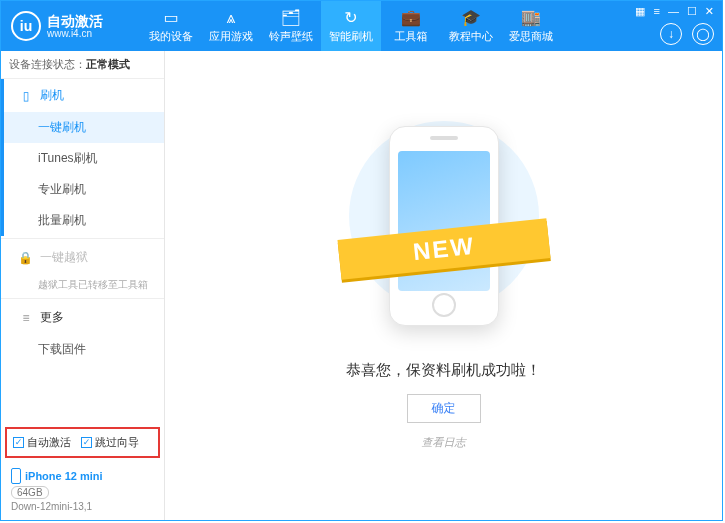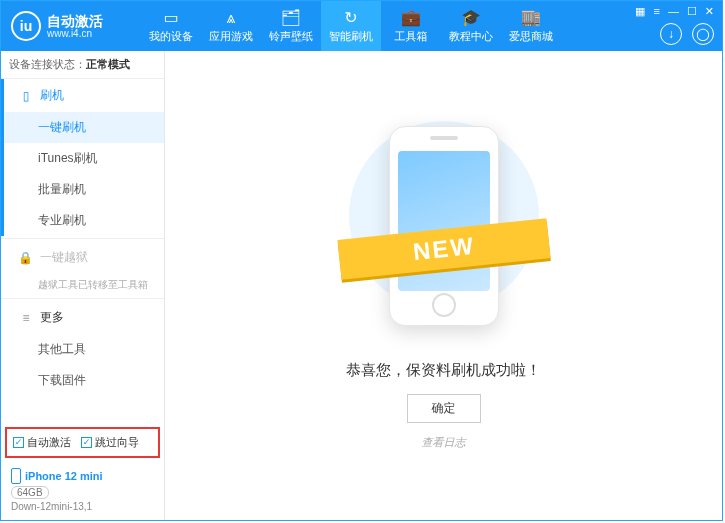--- a/index.html
+++ b/index.html
@@ -56,21 +56,21 @@
 
 .main { flex: 1; position: relative; display: flex; flex-direction: column; align-items: center; justify-content: center; }
 .phone-illus { width: 150px; height: 210px; position: relative; }
 .circle-bg { width: 190px; height: 190px; border-radius: 50%; background: #eaf6ff; position: absolute; left: -20px; top: 0; }
 .phone { position: absolute; width: 110px; height: 200px; left: 20px; top: 5px; border-radius: 16px; background: #fff; box-shadow: 0 6px 20px rgba(0,0,0,.15); border: 1px solid #e6e6e6; }
 .phone::before { content:""; position:absolute; top:9px; left:50%; transform:translateX(-50%); width:28px; height:4px; background:#ddd; border-radius:3px; }
 .phone::after { content:""; position:absolute; bottom:8px; left:50%; transform:translateX(-50%); width:20px; height:20px; border:2px solid #ddd; border-radius:50%; }
 .phone-screen { position:absolute; top:24px; left:8px; right:8px; bottom:34px; border-radius:4px; background: linear-gradient(160deg,#7ecaff 0%, #cbe9ff 100%); }
 .ribbon { position: absolute; left: -30px; right: -30px; top: 108px; height: 40px; background: #ffc830; transform: rotate(-6deg); display: flex; align-items: center; justify-content: center; font-weight: 900; font-size: 24px; color: #fff; letter-spacing: 2px; box-shadow: 0 3px 0 #e0a400; }
 .msg { margin-top: 30px; font-size: 15px; color: #333; }
-.ok-btn { margin-top: 14px; border: 1px solid #ccc; background: #fff; padding: 5px 24px; font-size: 12px; color: #404040; cursor: pointer; }
+.ok-btn { margin-top: 14px; border: 1px solid #ccc; background: #fff; padding: 5px 24px; font-size: 12px; color: #3b82f6; cursor: pointer; }
 .log-link { margin-top: 12px; font-size: 11px; color: #aaa; cursor: pointer; font-style: italic; }
 
 
 .statusbar { height: 24px; border-top: 1px solid #e6e6e6; display: flex; align-items: center; font-size: 11px; color: #666; }
 .sb-left { display: flex; align-items: center; gap: 5px; padding-left: 8px; }
 .sb-left .sbox { width: 11px; height: 11px; border: 1px solid #999; display:inline-block; }
 .sb-right { margin-left: auto; display: flex; align-items: center; gap: 14px; padding-right: 10px; }
 .sb-right span { cursor: pointer; }
 </style>
 </head>
@@ -141,22 +141,22 @@
 
       <div class="side-tree">
         <div class="side-section active-section">
           <div class="side-header blue">
             <span class="h-ico">▯</span>
             <span>刷机</span>
           </div>
           <div class="sub-list">
             <div class="sub-item selected">一键刷机</div>
             <div class="sub-item">iTunes刷机</div>
+            <div class="sub-item">专业刷机</div>
             <div class="sub-item">批量刷机</div>
-            <div class="sub-item">专业刷机</div>
           </div>
         </div>
 
         <div class="divider"></div>
 
         <div class="side-section">
           <div class="side-header">
             <span class="h-ico">🔒</span>
             <span class="dim" style="color:#bbb">一键越狱</span>
           </div>
@@ -164,21 +164,20 @@
         </div>
 
         <div class="divider"></div>
 
         <div class="side-section">
           <div class="side-header">
             <span class="h-ico">≡</span>
             <span>更多</span>
           </div>
           <div class="sub-list">
-            <div class="sub-item">其他工具</div>
             <div class="sub-item">下载固件</div>
 
           </div>
         </div>
       </div>
 
       <div class="checkbox-row">
         <label class="chk">
           <span class="box">✓</span>
             <span>自动激活</span>

